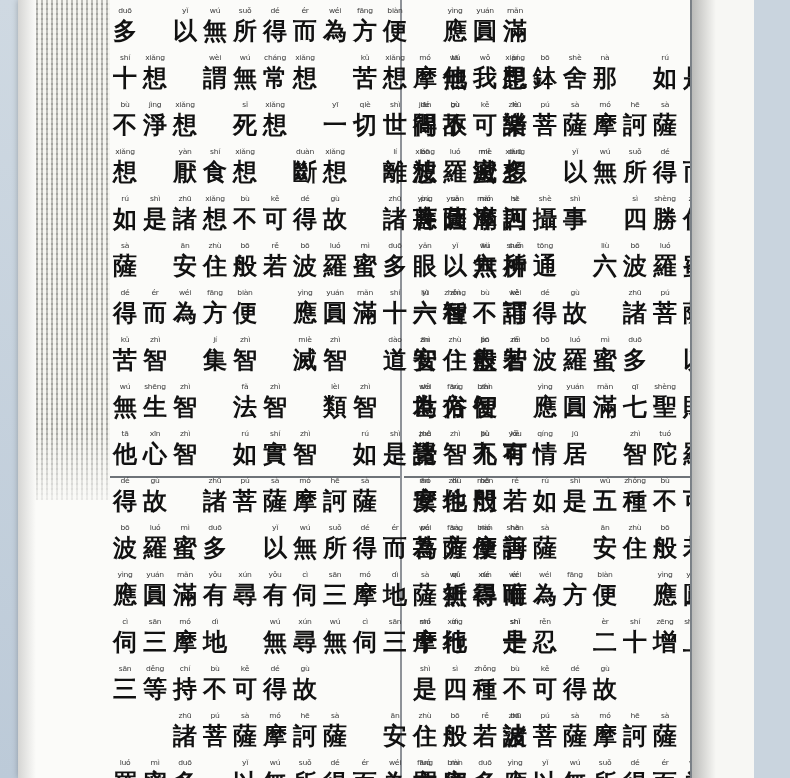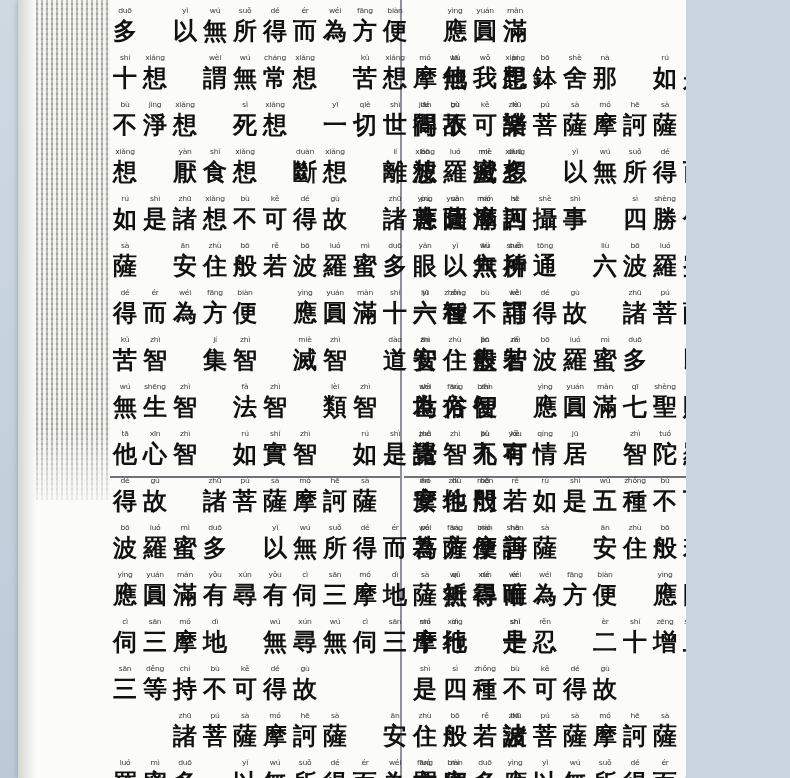--- a/index.html
+++ b/index.html
@@ -2,21 +2,21 @@
 <html><head>
 <meta charset="utf-8">
 <style>
   html, body {
     margin: 0;
     padding: 0;
     background: #c9d4de;
   }
   #page {
     position: relative;
-    width: 686px;
+    width: 754px;
     height: 778px;
     overflow: hidden;
     background: #15803d;
     font-family: "DejaVu Sans", sans-serif;
   }
   
   .frame-bg {
     position: absolute;
     inset: 0;
     background: linear-gradient(180deg,#cfd9e2 0%,#bccad8 100%);

